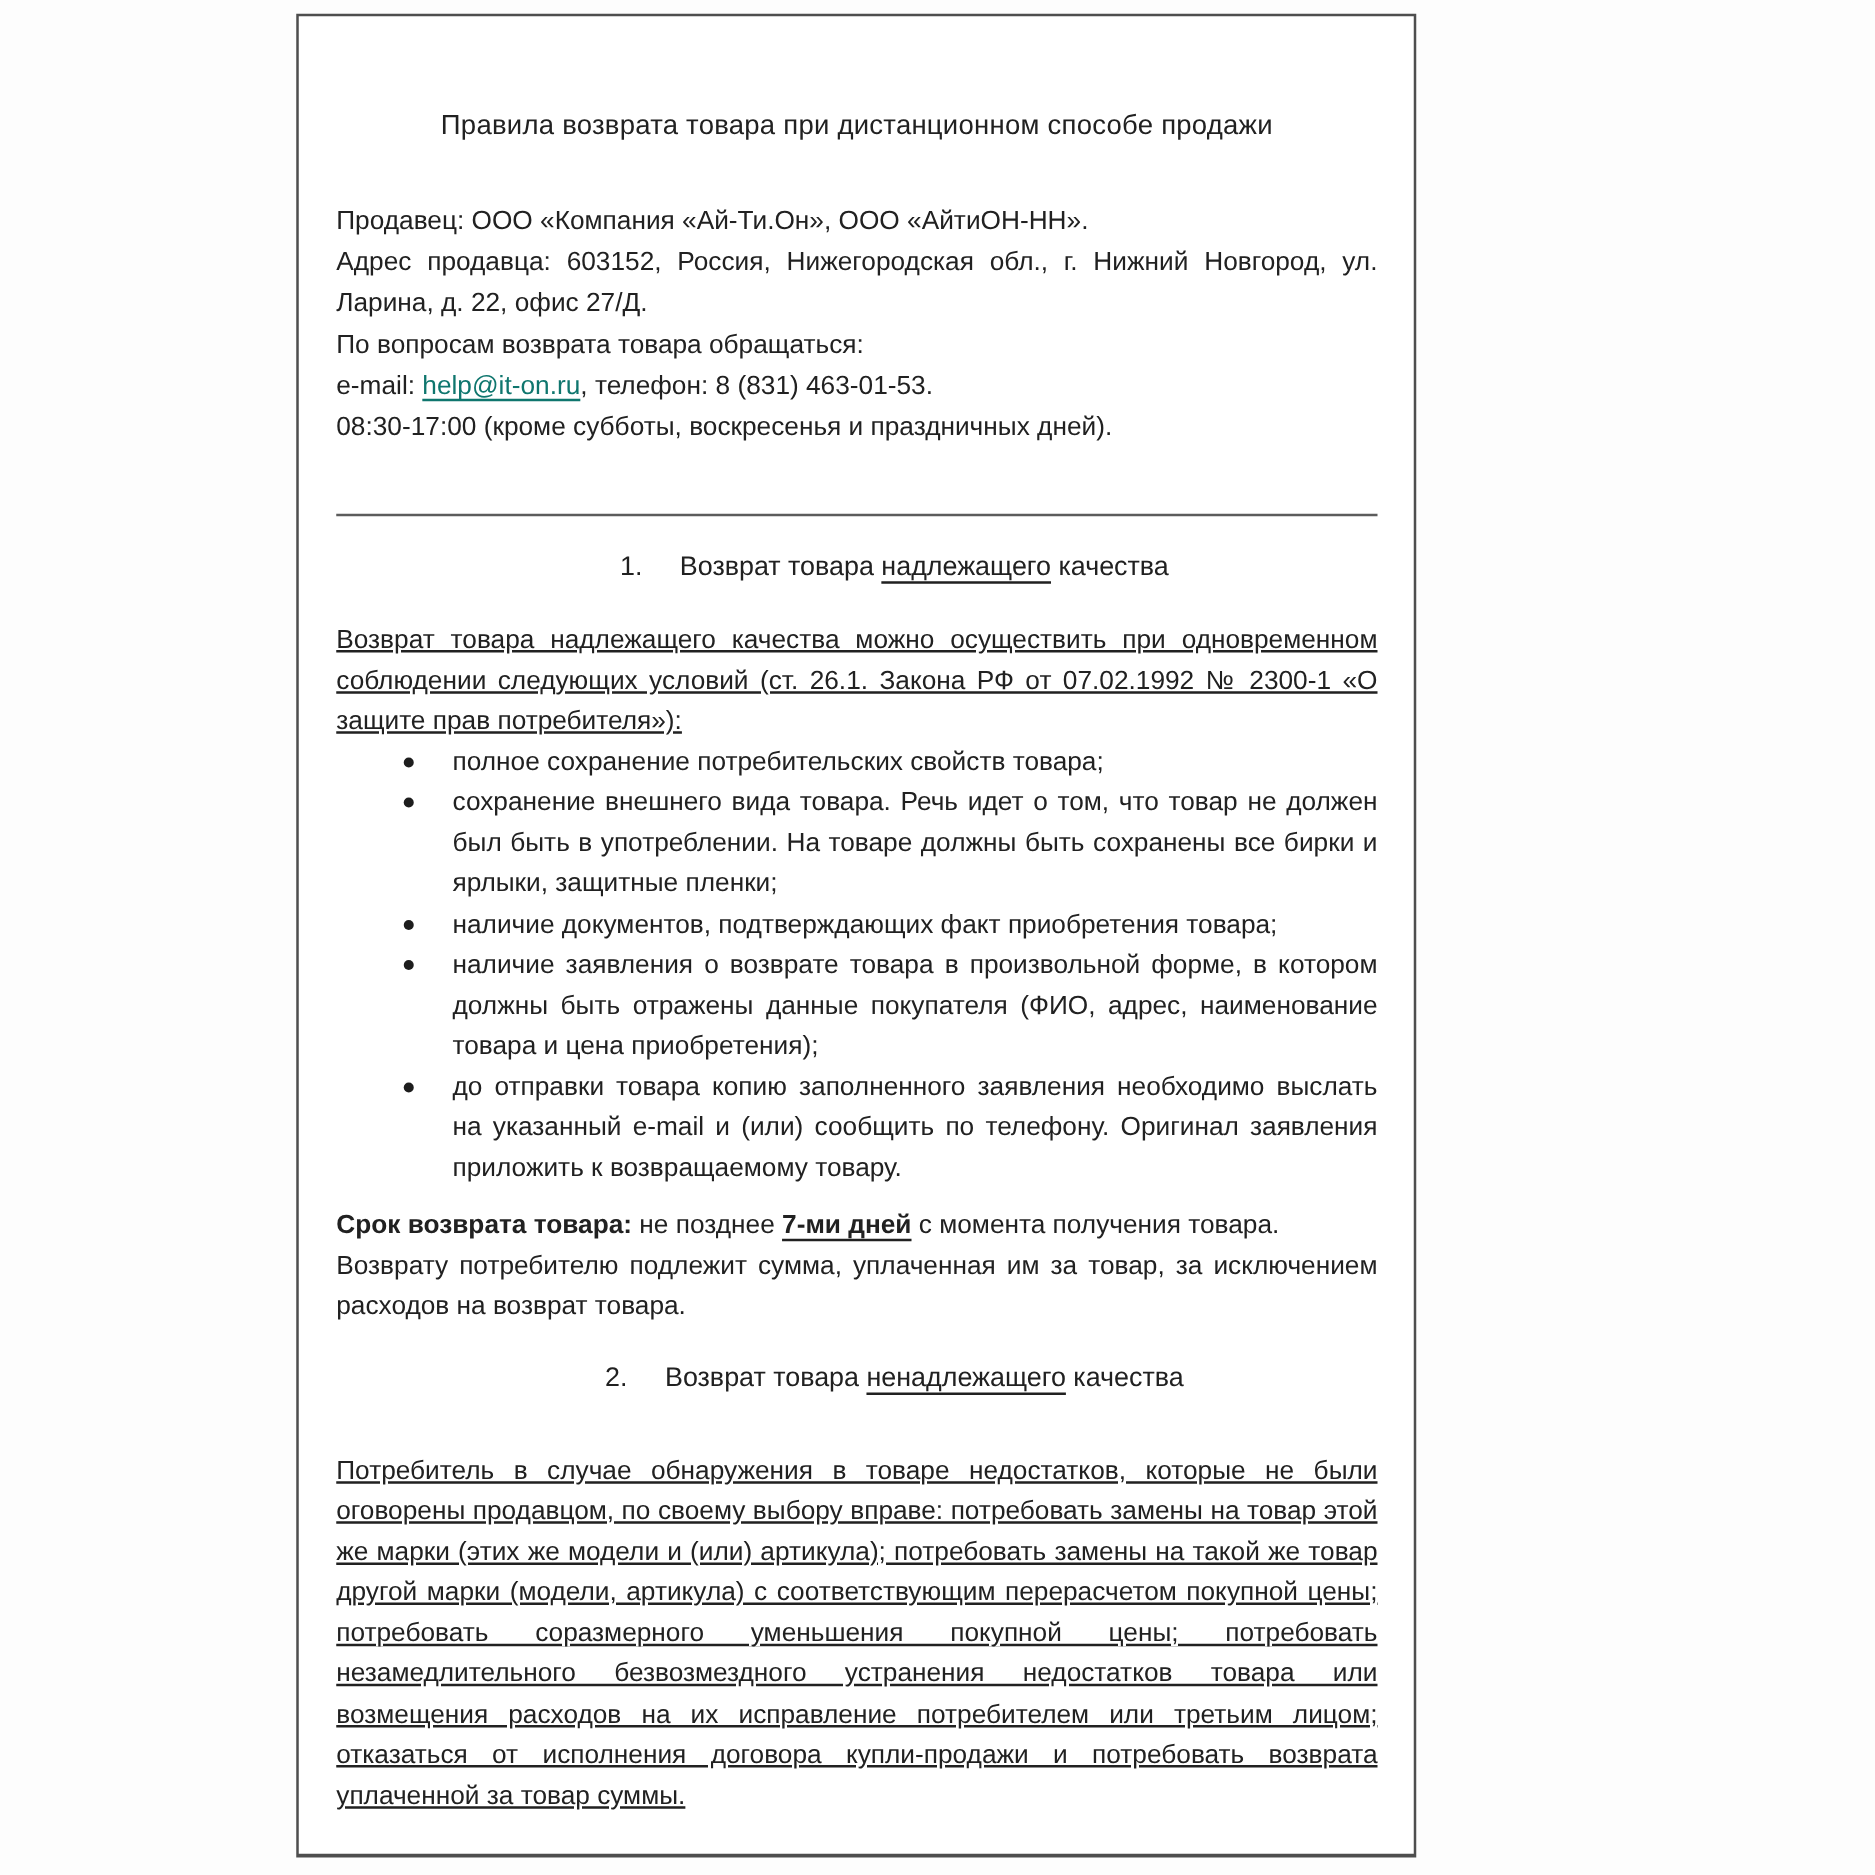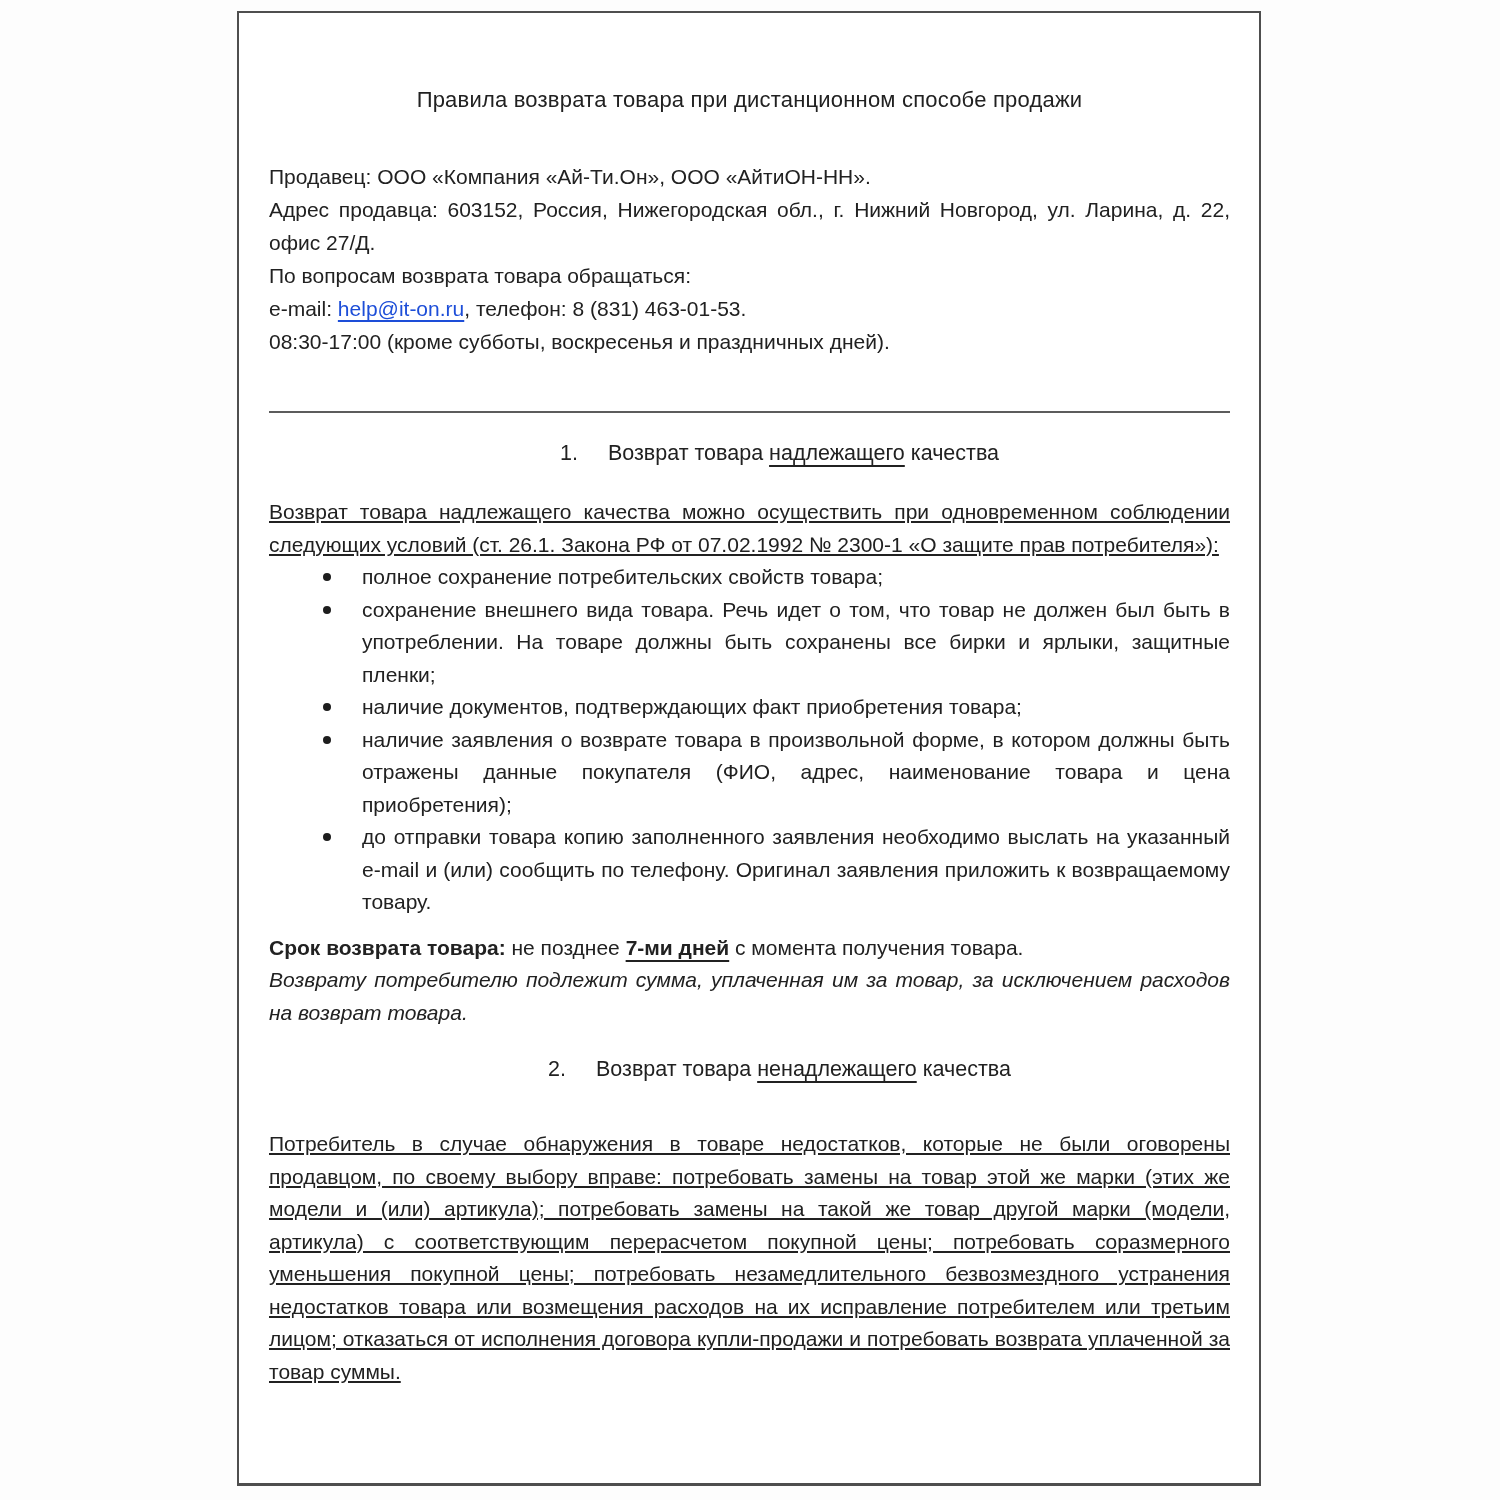--- a/index.html
+++ b/index.html
@@ -6,40 +6,40 @@
   html, body {
     margin: 0; padding: 0;
     width: 1500px; height: 1500px;
     background: #ffffff;
     font-family: "Liberation Sans", "DejaVu Sans", sans-serif;
     color: #212121;
   }
   .canvas { position: relative; width: 1500px; height: 1500px; background: #fdfdfd; }
   .page {
     position: absolute; left: 237px; top: 11px;
-    width: 1024px; height: 1475px;
+    width: 896px; height: 1475px;
     background: #ffffff;
     border: 2px solid #4e4e4e;
     border-bottom-width: 3px;
   }
   .content {
     padding: 70px 29px 0 30px;
     font-size: 21px;
     line-height: 33px;
   }
   .doc-title {
     text-align: center;
     font-size: 22px;
     font-weight: normal;
     margin: 0 0 44px 0;
     letter-spacing: 0.2px;
   }
   .info p { margin: 0; }
   .info .justify { text-align: justify; }
-  .email-link { color: #1d4ed8; text-decoration: underline; text-underline-offset: 4px; cursor: pointer; }
+  .email-link { color: #0f766e; text-decoration: underline; text-underline-offset: 4px; cursor: pointer; }
   .divider {
     height: 2px; background: #5c5c5c;
     margin: 53px 0 0 0;
   }
   .section-heading {
     text-align: center;
     font-size: 21.5px;
     font-weight: normal;
     margin: 24px 0 0 0;
     padding-left: 60px;
@@ -60,21 +60,21 @@
     text-align: justify;
     line-height: 32.5px;
   }
   ul.bullets li .marker {
     position: absolute; left: 54px; top: 12px;
     width: 8px; height: 8px; border-radius: 50%;
     background: #1d1d1d;
   }
   .term-block { margin-top: 13px; line-height: 32.5px; }
   .term-block p { margin: 0; }
-  .term-block .justify { text-align: justify; font-style: italic; }
+  .term-block .justify { text-align: justify; }
   .b { font-weight: bold; }
   .section2-body { margin: 42px 0 0 0; }
 </style>
 </head>
 <body>
 
 <div class="canvas">
   <div class="page">
     <div class="content">
 

